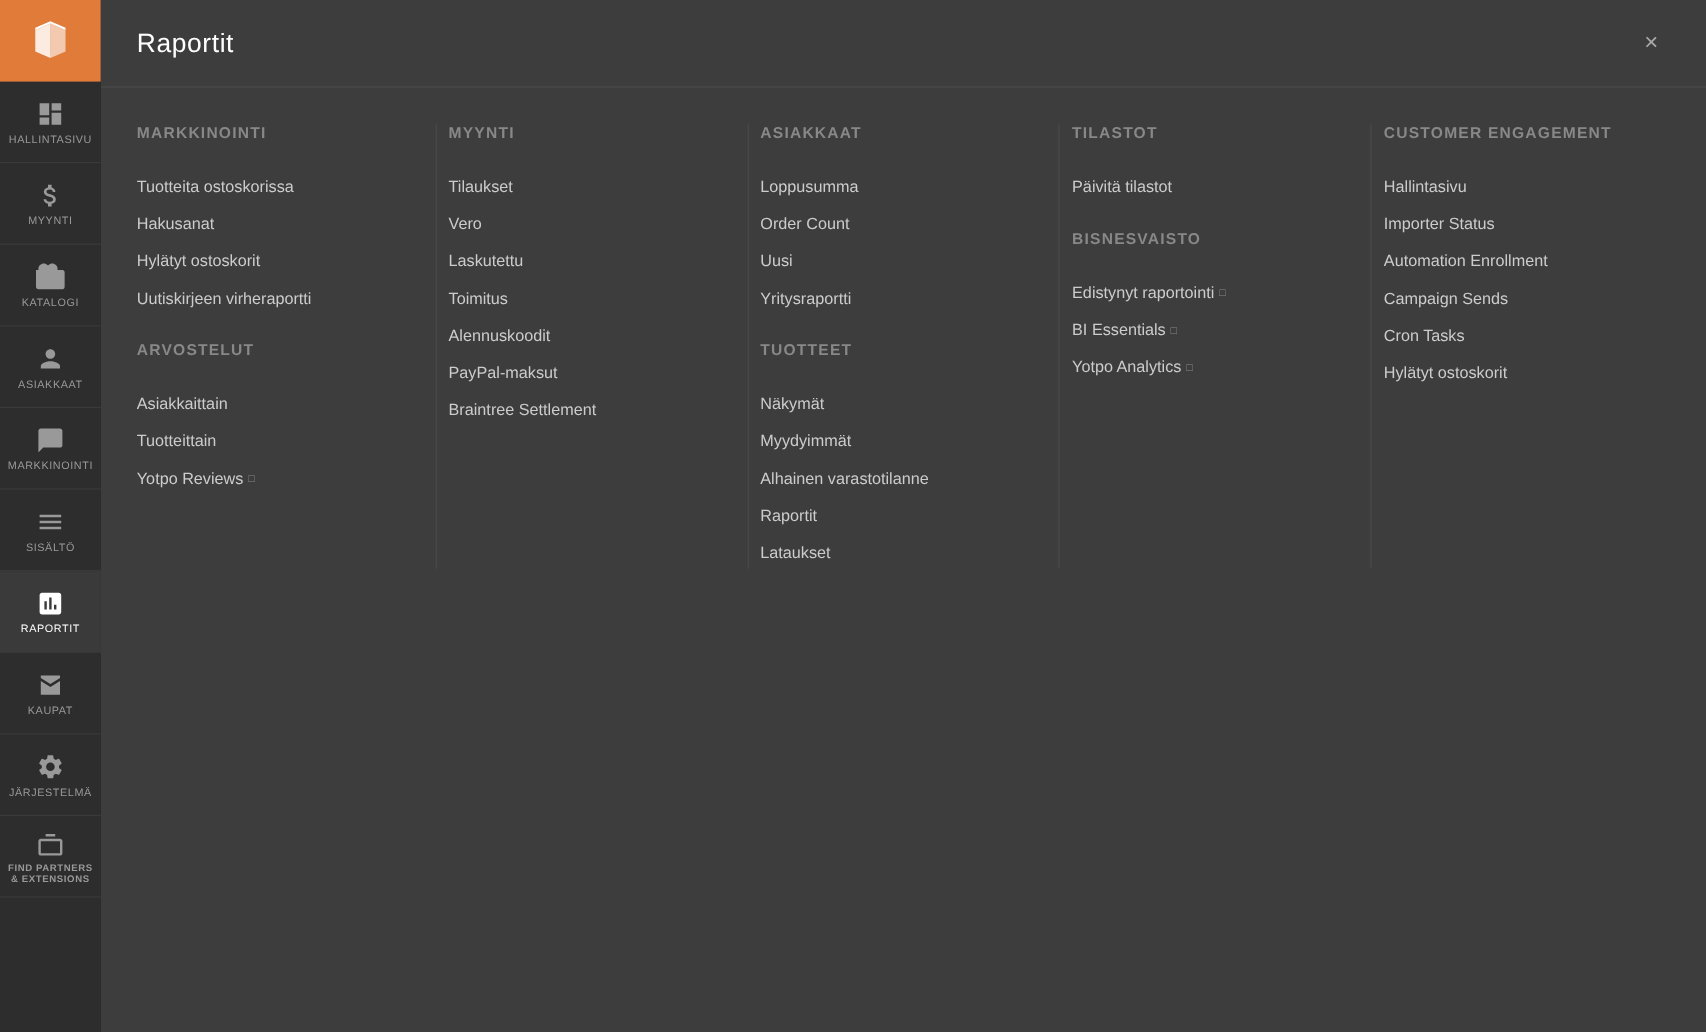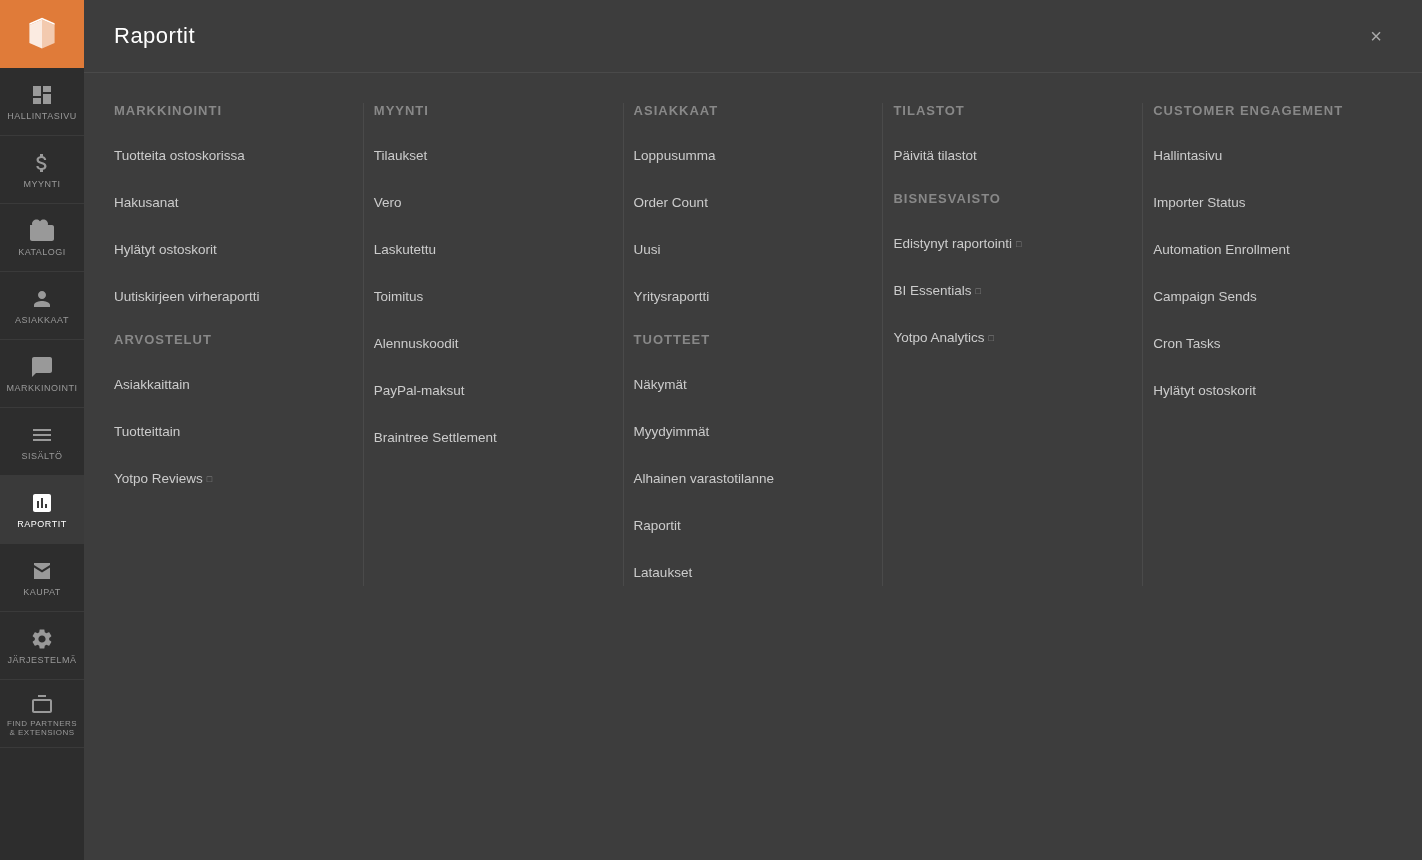--- a/index.html
+++ b/index.html
@@ -127,21 +127,21 @@
       font-weight: 600;
       text-transform: uppercase;
       letter-spacing: 1px;
       margin-bottom: 16px;
       padding-bottom: 8px;
     }
 
     .menu-items {
       display: flex;
       flex-direction: column;
-      gap: 20px;
+      gap: 4px;
     }
 
     .menu-item {
       color: #ccc;
       font-size: 13.5px;
       padding: 6px 0;
       cursor: pointer;
       text-decoration: none;
       display: flex;
       align-items: center;
@@ -238,21 +238,21 @@
     <svg viewBox="0 0 24 24">
         <path d="M19.14 12.94c.04-.3.06-.61.06-.94 0-.32-.02-.64-.07-.94l2.03-1.58c.18-.14.23-.41.12-.61l-1.92-3.32c-.12-.22-.37-.29-.59-.22l-2.39.96c-.5-.38-1.03-.7-1.62-.94l-.36-2.54c-.04-.24-.24-.41-.48-.41h-3.84c-.24 0-.43.17-.47.41l-.36 2.54c-.59.24-1.13.57-1.62.94l-2.39-.96c-.22-.08-.47 0-.59.22L2.74 8.87c-.12.21-.08.47.12.61l2.03 1.58c-.05.3-.09.63-.09.94s.02.64.07.94l-2.03 1.58c-.18.14-.23.41-.12.61l1.92 3.32c.12.22.37.29.59.22l2.39-.96c.5.38 1.03.7 1.62.94l.36 2.54c.05.24.24.41.48.41h3.84c.24 0 .44-.17.47-.41l.36-2.54c.59-.24 1.13-.56 1.62-.94l2.39.96c.22.08.47 0 .59-.22l1.92-3.32c.12-.22.07-.47-.12-.61l-2.01-1.58zM12 15.6c-1.98 0-3.6-1.62-3.6-3.6s1.62-3.6 3.6-3.6 3.6 1.62 3.6 3.6-1.62 3.6-3.6 3.6z"></path>
       </svg>
     <span class="sidebar-label">JÄRJESTELMÄ</span>
   </div>
 
   <div class="sidebar-item">
     <svg viewBox="0 0 24 24">
         <path d="M20 7H4c-1.1 0-2 .9-2 2v10c0 1.1.9 2 2 2h16c1.1 0 2-.9 2-2V9c0-1.1-.9-2-2-2zm0 12H4V9h16v10zM12 3H8v2h8V3z"></path>
       </svg>
-    <span class="sidebar-label" style="font-size:8px; line-height:1.1;">FIND PARTNERS &amp; EXTENSIONS</span>
+    <span class="sidebar-label" style="font-size:8px; line-height:1.1;font-weight:bold;">FIND PARTNERS &amp; EXTENSIONS</span>
   </div>
 </nav>
 
 <div class="main-content">
 
   <div class="page-header">
     <h1 class="page-title">Raportit</h1>
     <div class="close-button">×</div>
   </div>
 

